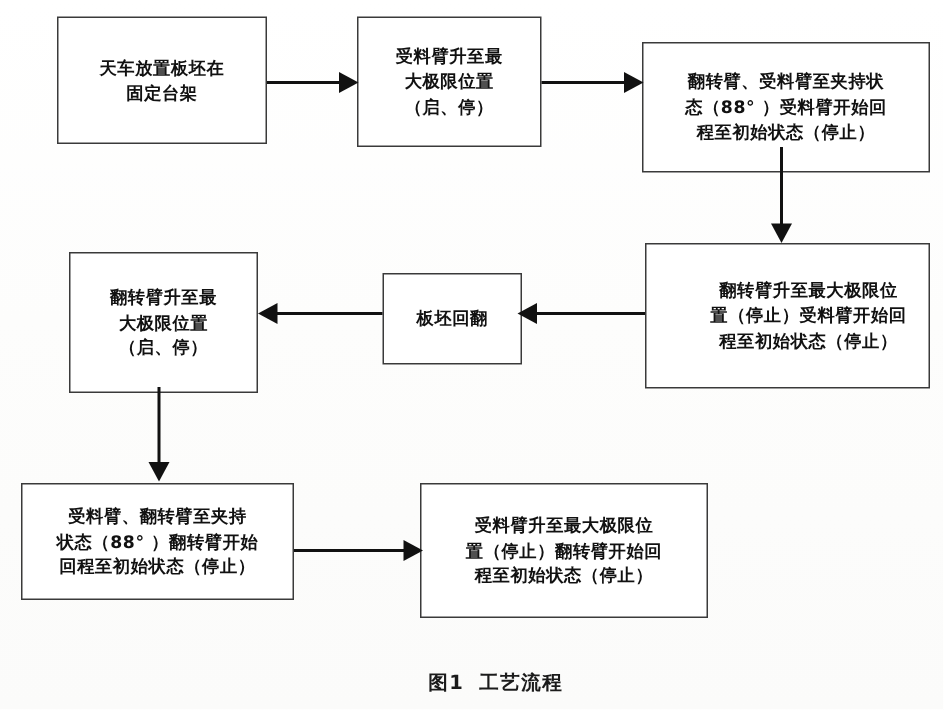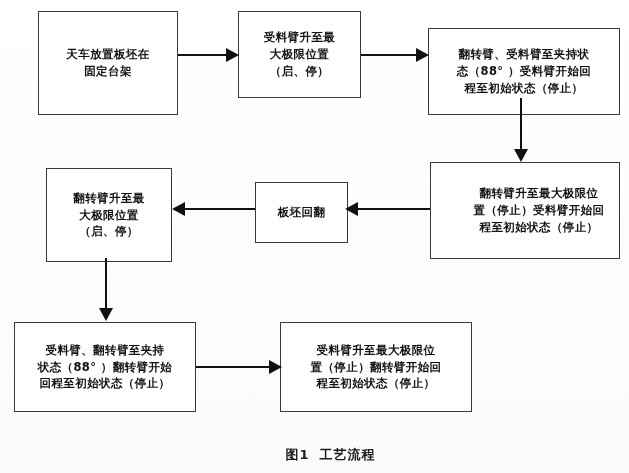--- a/index.html
+++ b/index.html
@@ -93,21 +93,21 @@
     letter-spacing: 1px;
   }
   #figure-caption .cap-num { margin-right: 10px; margin-left: 32px; }
 </style>
 </head>
 <body>
 
 <div id="figure-root">
   <div id="paper-tint"></div>
 
-  <div class="node n-md" style="left:38px; top:11px; width:140px; height:104px;">
+  <div class="node n-md" style="left:38px; top:11px; width:140px; height:85px;">
     <span class="node-text">天车放置板坯在
 固定台架</span>
   </div>
 
   <div class="node n-md" style="left:238px; top:11px; width:123px; height:87px;">
     <span class="node-text">受料臂升至最
 大极限位置
 （启、停）</span>
   </div>
 
@@ -126,21 +126,21 @@
   <div class="node n-sm" style="left:255px; top:182px; width:93px; height:61px;">
     <span class="node-text">板坯回翻</span>
   </div>
 
   <div class="node n-md" style="left:46px; top:168px; width:126px; height:94px;">
     <span class="node-text">翻转臂升至最
 大极限位置
 （启、停）</span>
   </div>
 
-  <div class="node n-md" style="left:14px; top:322px; width:182px; height:90px;">
+  <div class="node n-md" style="left:14px; top:322px; width:182px; height:78px;">
     <span class="node-text">受料臂、翻转臂至夹持
 状态（88°  ）翻转臂开始
 回程至初始状态（停止）</span>
   </div>
 
   <div class="node n-md" style="left:280px; top:322px; width:192px; height:90px;">
     <span class="node-text">受料臂升至最大极限位
 置（停止）翻转臂开始回
 程至初始状态（停止）</span>
   </div>

